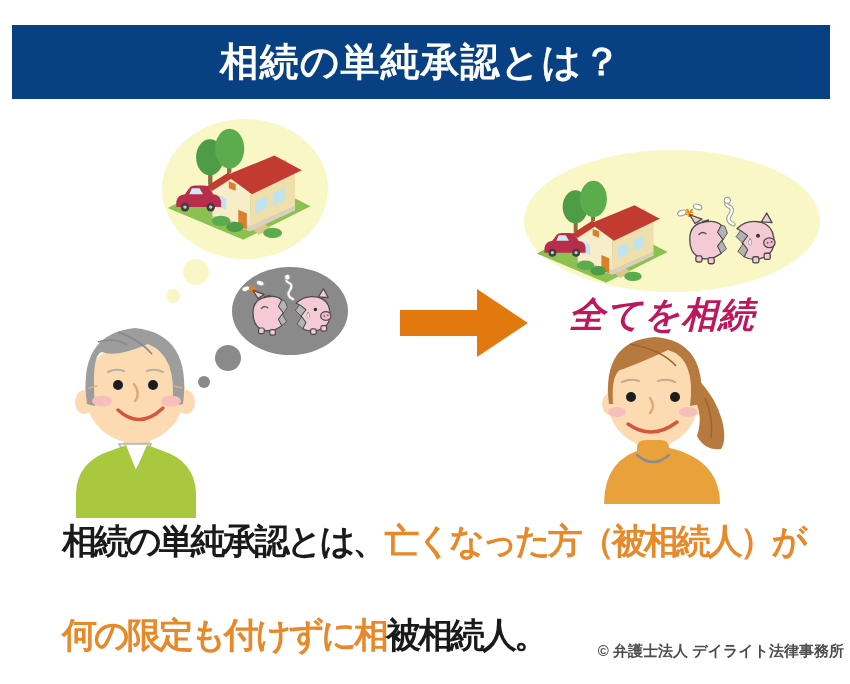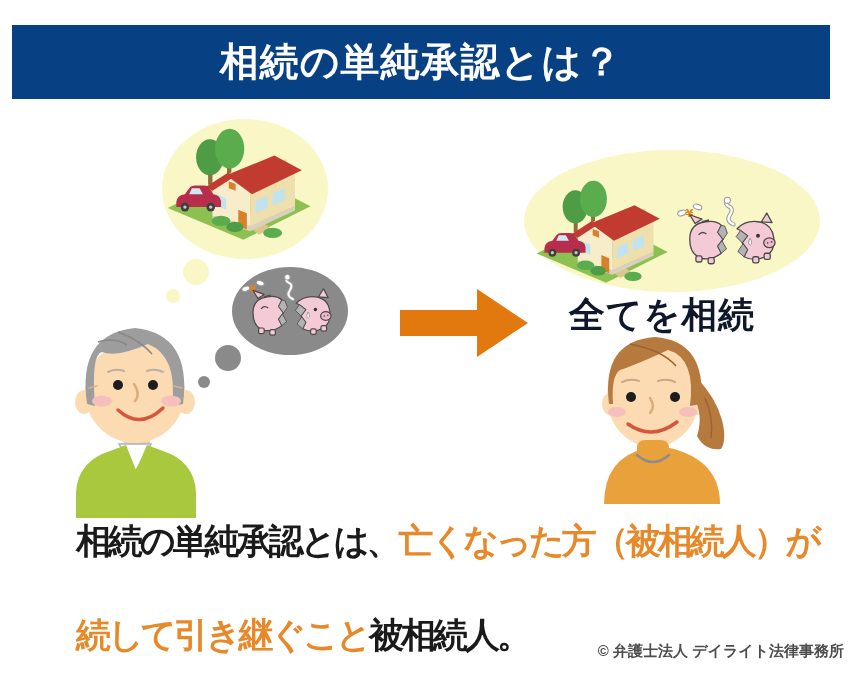--- a/index.html
+++ b/index.html
@@ -10,24 +10,24 @@
   .titlebar{
     position:absolute;left:12px;top:25px;width:818px;height:74px;
     background:#084183;display:flex;align-items:center;justify-content:center;
   }
   .titlebar h1{
     margin:8px;color:#ffffff;font-size:39px;font-weight:bold;letter-spacing:1px;
   }
   .artwork{position:absolute;left:0;top:0;}
   .result-label{
     position:absolute;left:502px;top:291px;width:320px;
-    text-align:center;font-size:36px;font-weight:bold;color:#0f172a;letter-spacing:1px;
+    text-align:center;font-size:36px;font-weight:bold;color:#be185d;letter-spacing:1px;font-style:italic;
   }
   .definition{
-    position:absolute;left:76px;top:517px;width:760px;
+    position:absolute;left:62px;top:517px;width:760px;
     font-size:35px;font-weight:bold;line-height:47px;letter-spacing:-3px;
     color:#1a1a1a;white-space:nowrap;
   }
   .definition .hl{color:#E78829;}
   .copyright{
     position:absolute;right:6px;top:642px;
     font-size:15px;font-weight:600;color:#4d4d4d;letter-spacing:0;
   }
 </style>
 </head>
@@ -187,17 +187,17 @@
       <path d="M637,470 v-22 q0,-8 9,-8 h14 q9,0 9,8 v22 z" fill="#E9A23B"></path>
       <path d="M637,455 Q653,469 669,455" fill="none" stroke="#8C8C8C" stroke-width="2.5" stroke-linecap="round"></path>
     </g>
   </svg>
 
   <div class="result-label">全てを相続</div>
 
   <div class="definition">
     <span>相続の単純承認とは、</span><span class="hl">亡くなった方（被相続人）が</span><br>
     <br>
-    <span class="hl">続して引き継ぐこと</span><span>被相続人。</span>
+    <span class="hl">何の限定も付けずに相</span><span>被相続人。</span>
   </div>
 
   <div class="copyright">© 弁護士法人 デイライト法律事務所</div>
 </div>
 
 </body></html>

